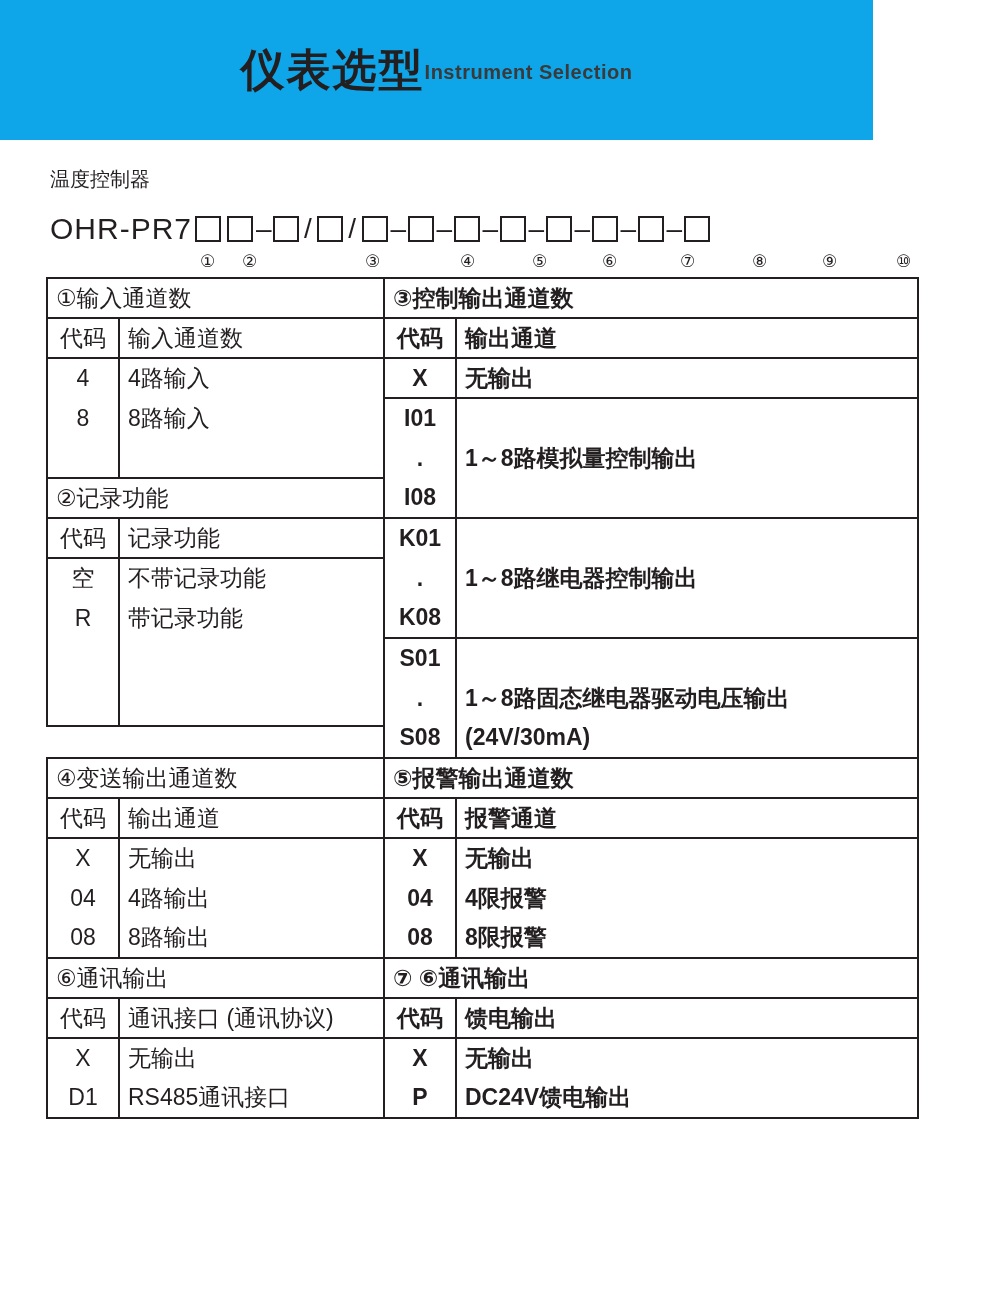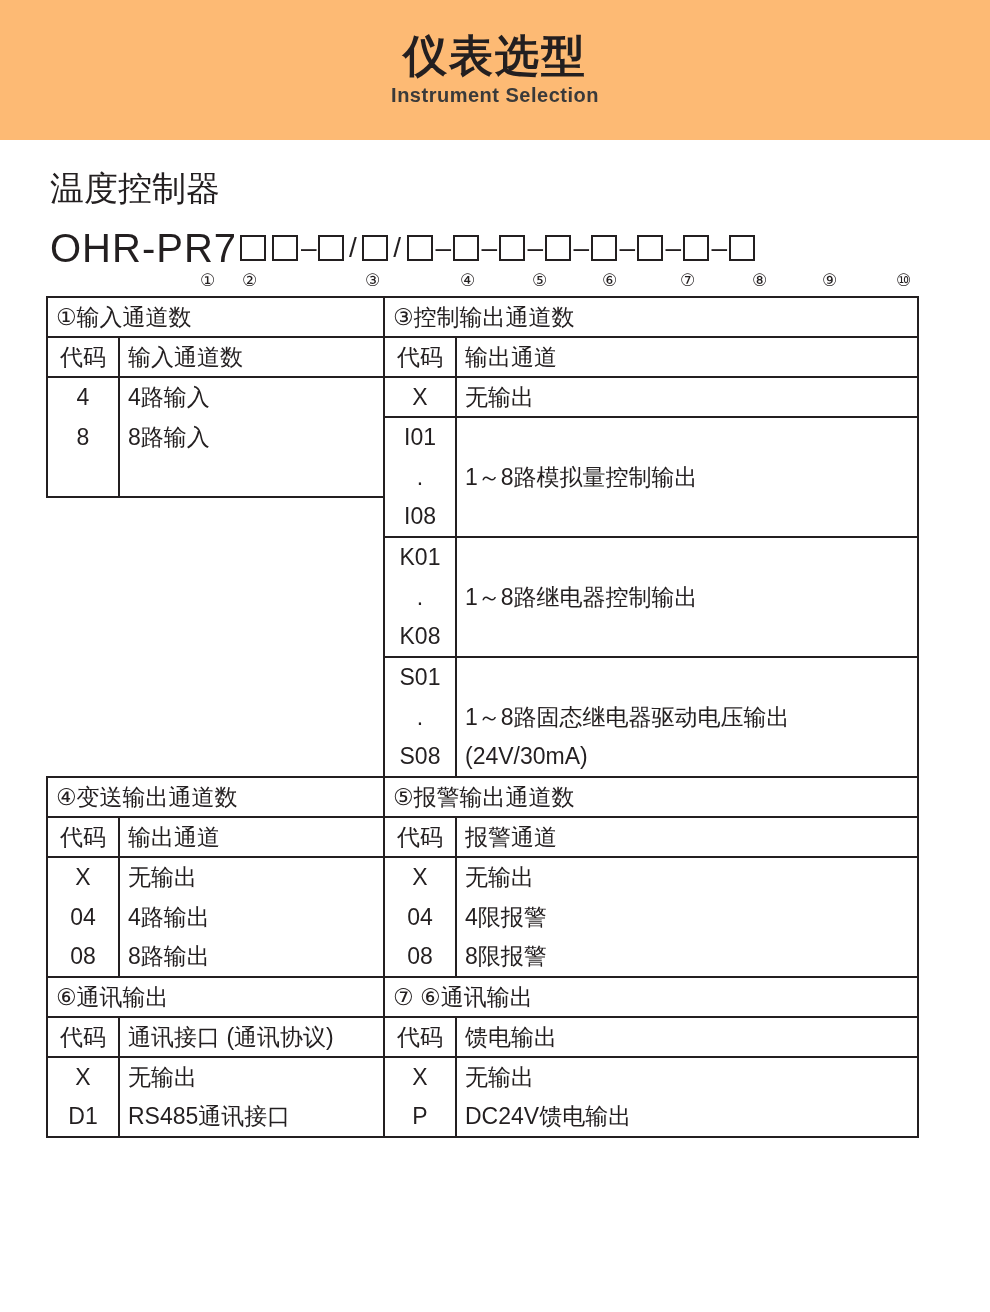--- a/index.html
+++ b/index.html
@@ -10,25 +10,25 @@
   body {
     width: 990px;
     height: 1312px;
     font-family: "Liberation Sans", "DejaVu Sans", sans-serif;
     color: #231f20;
     overflow: hidden;
   }
 
   
   .banner {
-    width: 990px;
+    width: 873px;
     height: 140px;
-    background: #fdba74;
+    background: #0ea5e9;
     display: flex;
-    flex-direction: column;
+    flex-direction: row;
     align-items: center;
     justify-content: center;
     box-sizing: border-box;
   }
   .banner-title {
     font-size: 44px;
     font-weight: bold;
     letter-spacing: 2px;
     color: #231f20;
     line-height: 1.05;
@@ -41,36 +41,36 @@
     font-weight: bold;
   }
 
   
   .content {
     padding: 26px 46px 0 46px;
     box-sizing: border-box;
   }
 
   .product-name {
-    font-size: 34px;
+    font-size: 20px;
     color: #231f20;
     margin: 0 0 14px 4px;
   }
 
   
   .model-line {
     display: flex;
     align-items: center;
     font-size: 30px;
     letter-spacing: 0.5px;
     margin-left: 4px;
     height: 44px;
   }
   .model-prefix {
-    font-size: 40px;
+    font-size: 30px;
     letter-spacing: 1px;
   }
   .box {
     display: inline-block;
     width: 26px;
     height: 26px;
     border: 2px solid #231f20;
     margin: 0 3px;
     box-sizing: border-box;
   }
@@ -127,21 +127,21 @@
   .no-b { border-bottom: none !important; }
   .no-t { border-top: none !important; }
   .blank-cell { height: 40px; }
 
   
   .grid2 {
     display: flex;
     width: 898px;
   }
   .col-left { width: 339px; }
-  .col-right { width: 536px; margin-left: -2px; }
+  .col-right { width: 536px; margin-left: -2px; font-weight: bold; }
   .col-left table, .col-right table { margin-top: 0; }
   .nowrap { white-space: nowrap; }
 </style>
 </head>
 <body>
 
 <div class="banner">
   <div class="banner-title">仪表选型</div>
   <div class="banner-sub">Instrument Selection</div>
 </div>
@@ -213,20 +213,47 @@
             <td class="code no-t no-b">8</td>
             <td class="no-t no-b">8路输入</td>
           </tr>
           <tr>
             <td class="code no-t blank-cell"></td>
             <td class="no-t blank-cell"></td>
           </tr>
         </tbody>
       </table>
 
+      <table class="spec" style="margin-top:-2px">
+        <colgroup>
+            <col style="width:72px">
+            <col>
+          </colgroup>
+        <tbody>
+          <tr>
+            <td class="hdr" colspan="2">②记录功能</td>
+          </tr>
+          <tr>
+            <td class="codehdr">代码</td>
+            <td>记录功能</td>
+          </tr>
+          <tr>
+            <td class="code no-b">空</td>
+            <td class="no-b">不带记录功能</td>
+          </tr>
+          <tr>
+            <td class="code no-t no-b">R</td>
+            <td class="no-t no-b">带记录功能</td>
+          </tr>
+          <tr>
+            <td class="code no-t" style="height:88px"></td>
+            <td class="no-t" style="height:88px"></td>
+          </tr>
+        </tbody>
+      </table>
     </div>
 
     <div class="col-right">
       <table class="spec">
         <colgroup>
             <col style="width:72px">
             <col>
           </colgroup>
         <tbody>
           <tr>

